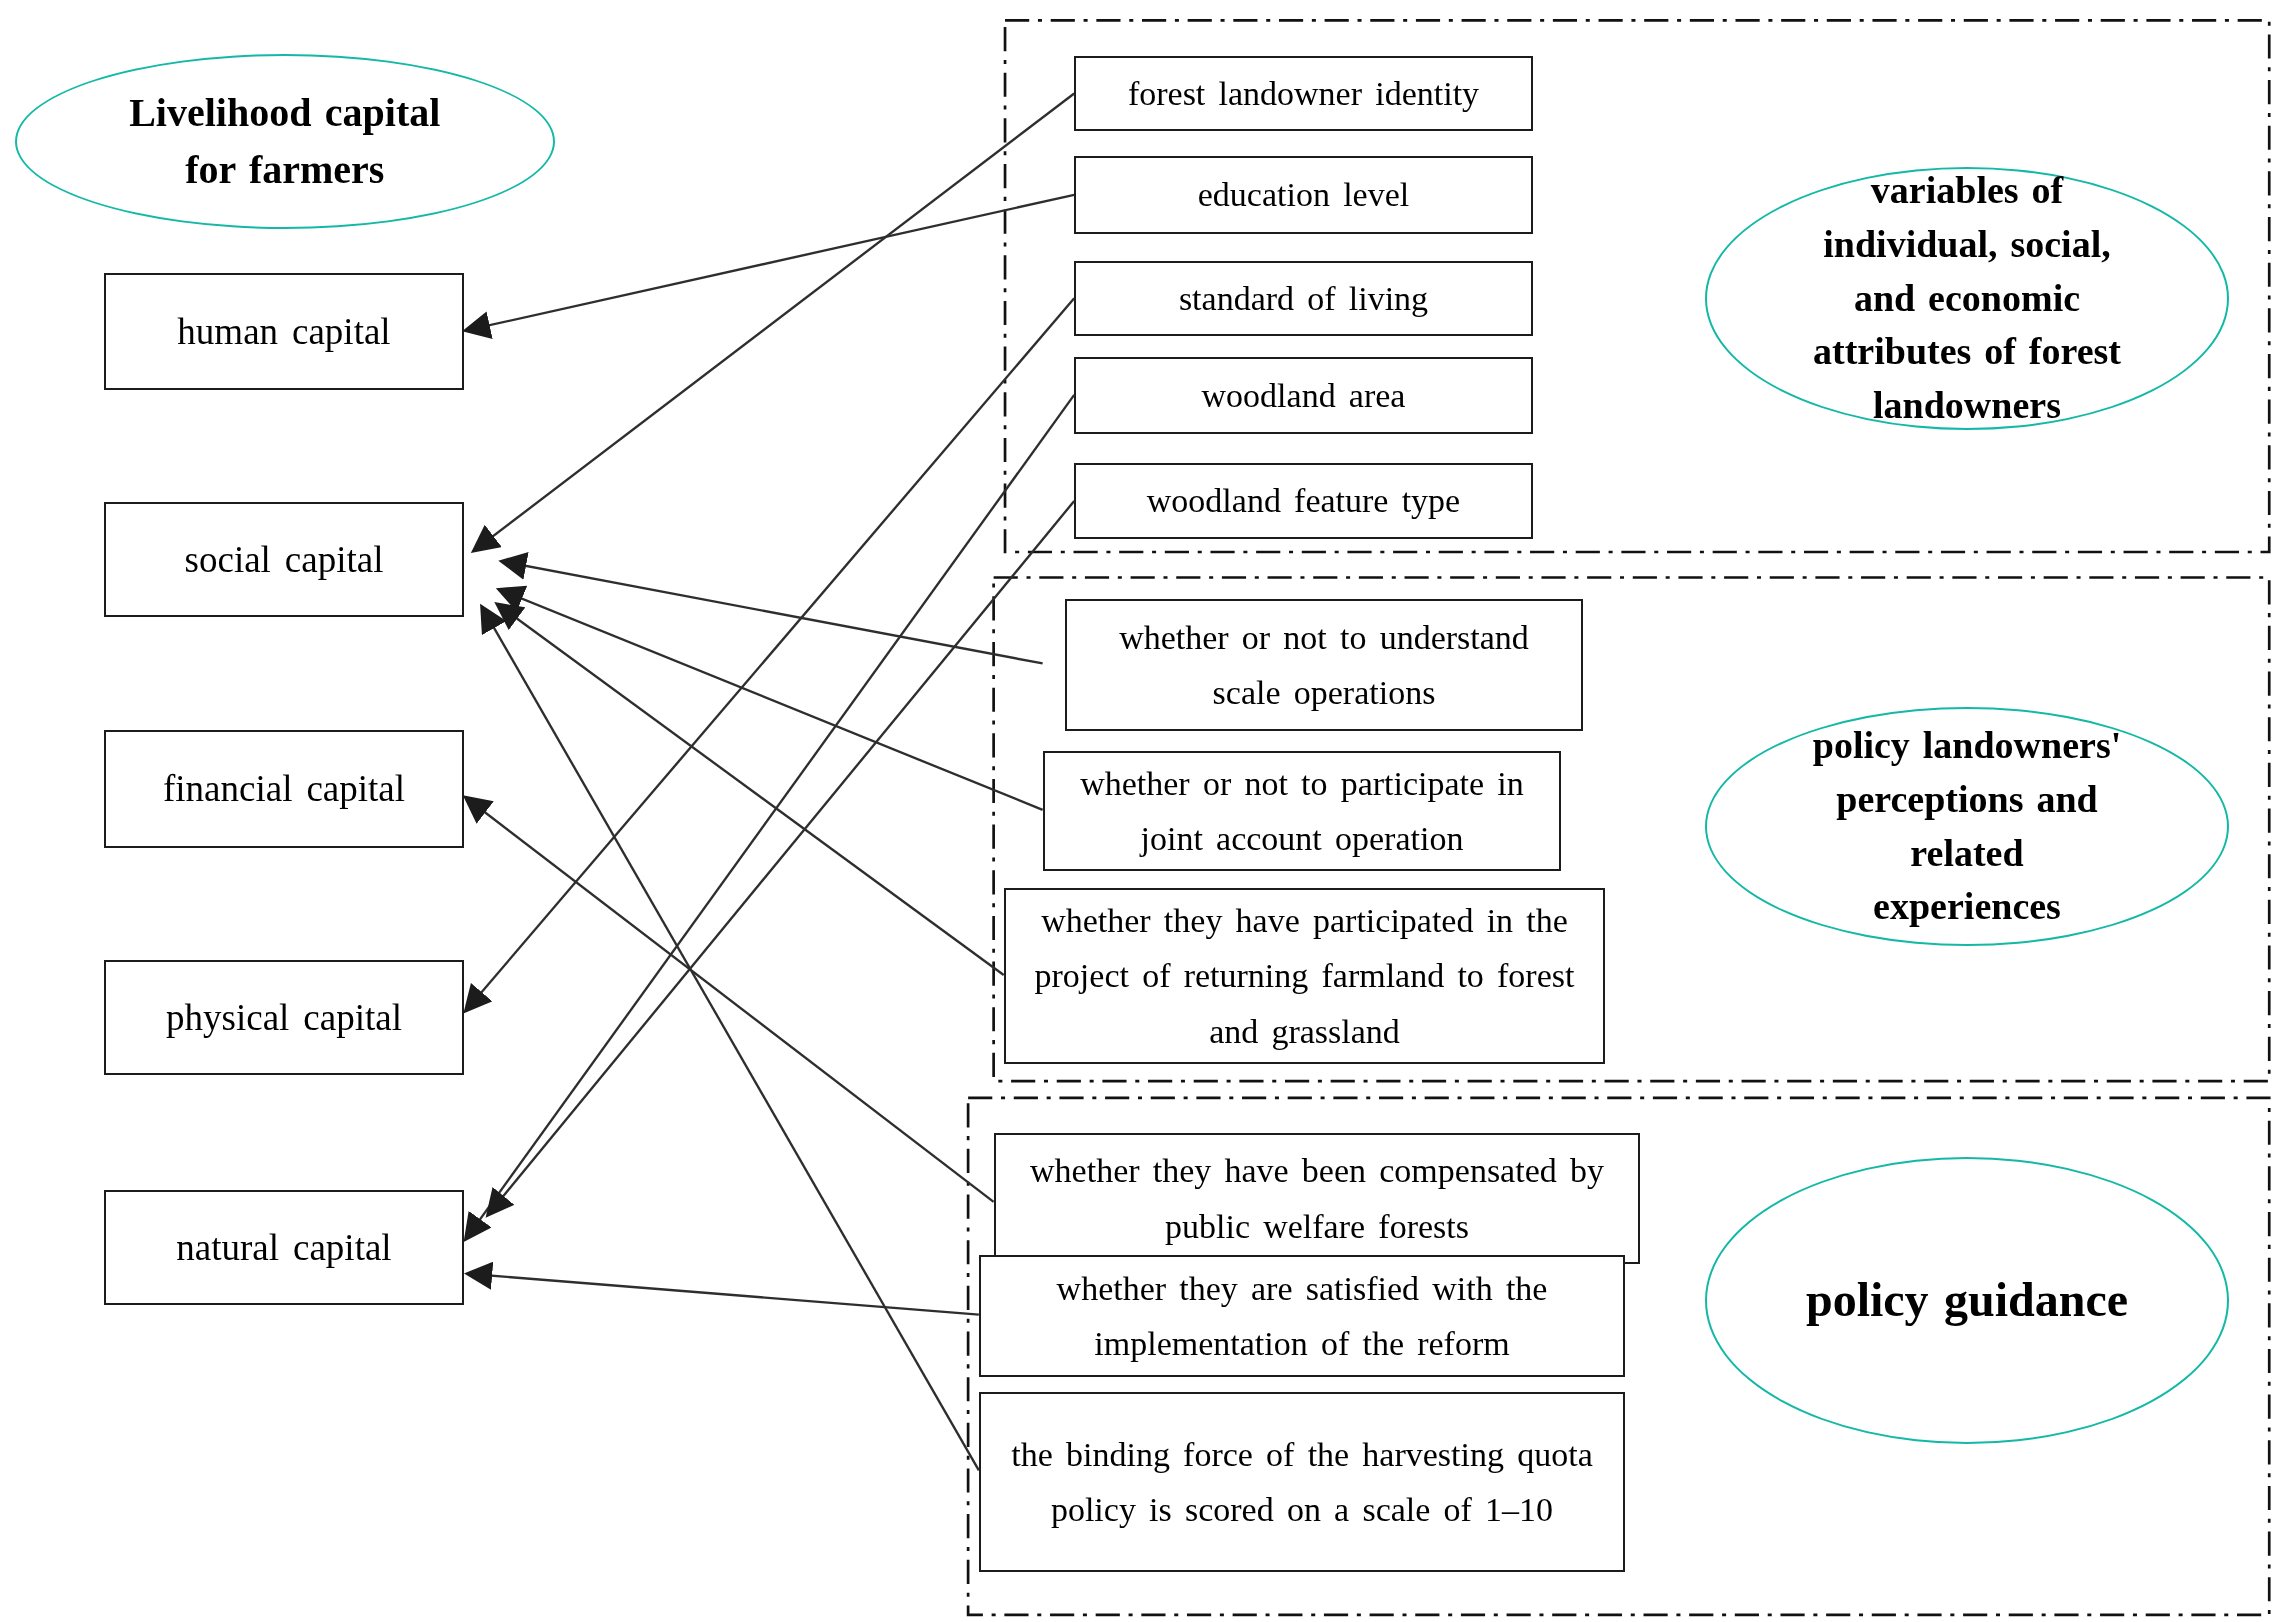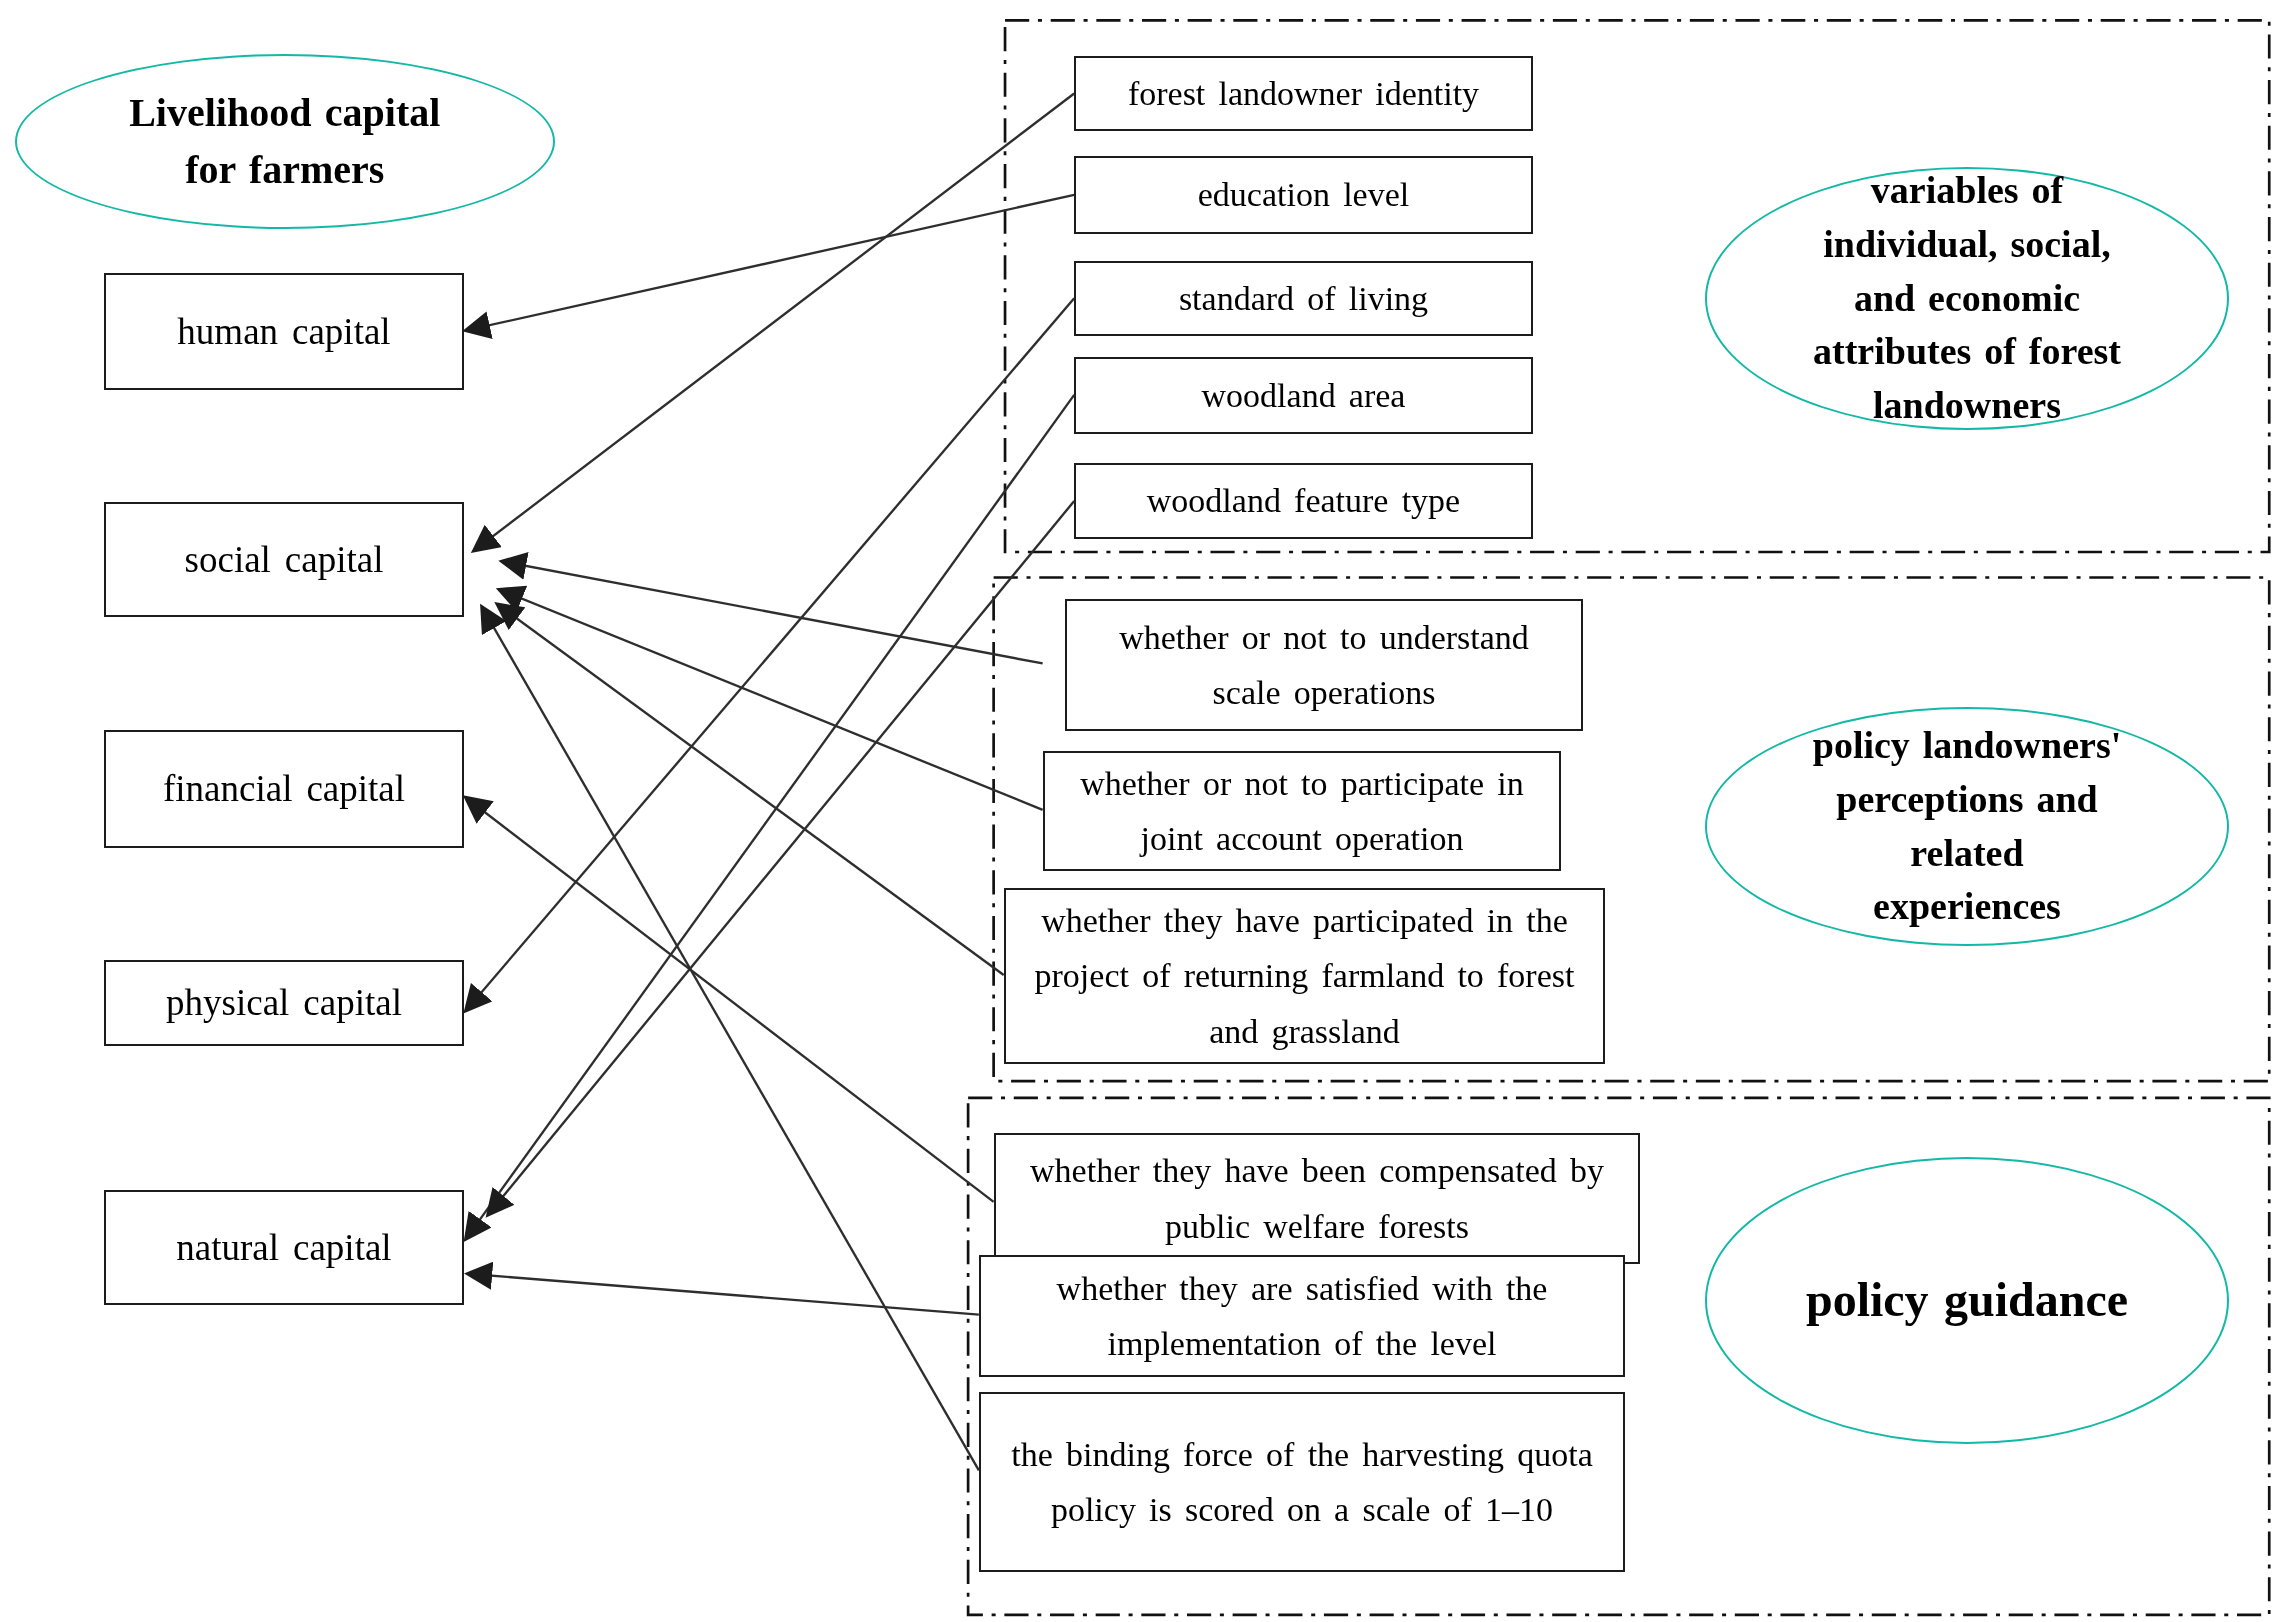--- a/index.html
+++ b/index.html
@@ -55,35 +55,35 @@
 <body>
 
 <div class="canvas">
 
   <div class="node oval big-title" style="left:14.8px; top:54px; width:540px; height:175px;">Livelihood capital
 for farmers</div>
 
   <div class="node rect capital" style="left:104px; top:273px;  width:360px; height:117px;">human capital</div>
   <div class="node rect capital" style="left:104px; top:502px;  width:360px; height:115px;">social capital</div>
   <div class="node rect capital" style="left:104px; top:730px; width:360px; height:118px;">financial  capital</div>
-  <div class="node rect capital" style="left:104px; top:960px; width:360px; height:86px;">physical  capital</div>
+  <div class="node rect capital" style="left:104px; top:960px; width:360px; height:115px;">physical  capital</div>
   <div class="node rect capital" style="left:104px; top:1190px; width:360px; height:115px;">natural  capital</div>
 
   <div class="node rect" style="left:1074px; top:56px;  width:459px; height:75px;">forest landowner identity</div>
   <div class="node rect" style="left:1074px; top:156px; width:459px; height:78px;">education level</div>
   <div class="node rect" style="left:1074px; top:261px; width:459px; height:75px;">standard of living</div>
   <div class="node rect" style="left:1074px; top:357px; width:459px; height:77px;">woodland area</div>
   <div class="node rect" style="left:1074px; top:463px; width:459px; height:76px;">woodland feature type</div>
 
   <div class="node rect" style="left:1043px; top:599px;  width:518px; height:132px;margin-left:22px;">whether or not to understand scale operations</div>
   <div class="node rect" style="left:1043px; top:751px; width:518px; height:120px;">whether or not to participate in joint account operation</div>
   <div class="node rect" style="left:1004px; top:888px; width:601px; height:176px;">whether they have participated in the project of returning farmland to forest and grassland</div>
 
   <div class="node rect" style="left:994px; top:1133px; width:646px; height:131px;">whether they have been compensated by public welfare forests</div>
-  <div class="node rect" style="left:979px; top:1255px; width:646px; height:122px;">whether they are satisfied with the implementation of the level</div>
+  <div class="node rect" style="left:979px; top:1255px; width:646px; height:122px;">whether they are satisfied with the implementation of the reform</div>
   <div class="node rect" style="left:979px; top:1392px; width:646px; height:180px;">the binding force of the harvesting quota policy is scored on a scale of 1–10</div>
 
   <div class="node oval" style="left:1705px; top:167px;  width:524px; height:263px;">variables of
 individual, social,
 and economic
 attributes of forest
 landowners</div>
   <div class="node oval" style="left:1705px; top:707px; width:524px; height:239px;">policy landowners'
 perceptions and
 related

